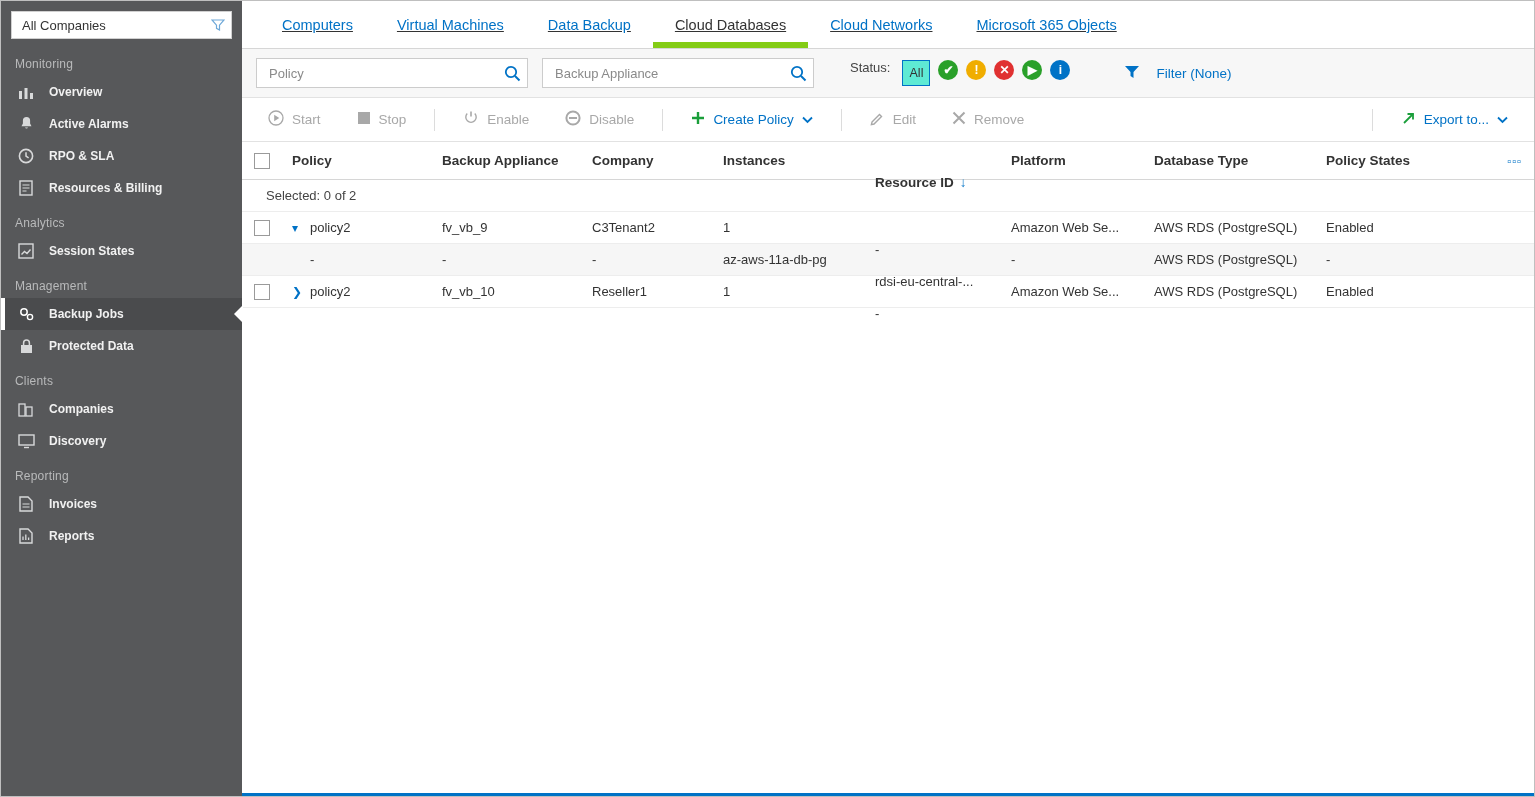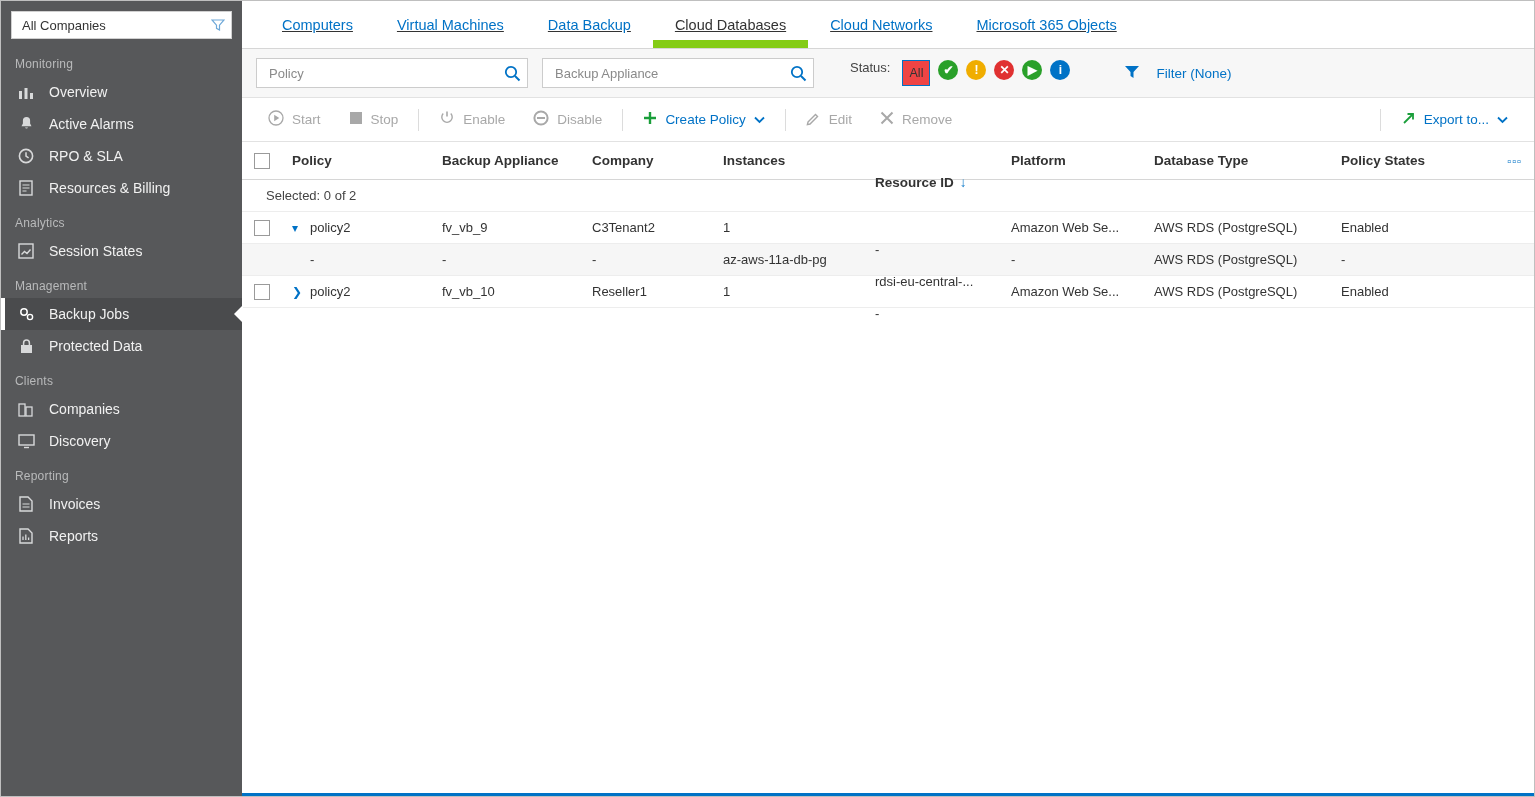--- a/index.html
+++ b/index.html
@@ -55,23 +55,24 @@
     font-size: 12px;
     padding: 12px 0 5px 14px;
     letter-spacing: 0.2px;
   }
   .nav-item {
     display: flex;
     align-items: center;
     height: 32px;
     padding-left: 14px;
     color: #f1f1f1;
-    font-size: 14px;
+    font-size: 12px;
     position: relative;
     cursor: pointer;
+    font-weight: bold;
   }
   .nav-item .ico {
     width: 22px; height: 20px;
     margin-right: 12px;
     display: flex; align-items: center; justify-content: center;
     color: #d8d9da;
   }
   .nav-item.active {
     background: #4a4b4d;
     border-left: 4px solid #ffffff;
@@ -108,21 +109,21 @@
     padding: 0 22px;
     height: 46px;
     line-height: 46px;
     color: #0072c6;
     font-size: 14.5px;
     cursor: pointer;
     white-space: nowrap;
   }
   .tab.active {
     color: #333;
-    border-bottom: 8px solid #84cc16;
+    border-bottom: 6px solid #84cc16;
     font-weight: 400;
   }
 
   .searchbar {
     height: 49px;
     display: flex;
     align-items: center;
     padding: 0 14px;
     background: #f7f7f7;
     border-bottom: 1px solid #e2e2e2;
@@ -155,21 +156,21 @@
   }
   .status-wrap {
     display: flex; align-items: flex-start;
     margin-left: 22px;
     gap: 8px;
   }
   .status-label { color: #444; font-size: 13px; margin-right: 4px;}
   .status-all {
     width: 28px; height: 26px;
     border: 1px solid #0072c6;
-    background: #ef4444;
+    background: #5eead4;
     color: #333;
     display: flex; align-items: center; justify-content: center;
     font-size: 12.5px;
     cursor: pointer;
   }
   .status-dot {
     width: 20px; height: 20px;
     border-radius: 50%;
     display: flex; align-items: center; justify-content: center;
     color: #fff;
@@ -193,21 +194,21 @@
     cursor: pointer;
   }
 
   .toolbar {
     height: 44px;
     display: flex;
     align-items: center;
     padding: 0 12px;
     border-bottom: 1px solid #e2e2e2;
     background: #fff;
-    gap: 0;
+    gap: 8px;
   }
   .tb-btn {
     display: flex;
     align-items: center;
     gap: 8px;
     padding: 0 14px;
     height: 30px;
     color: #a8a8a8;
     font-size: 13.5px;
     cursor: default;
@@ -250,21 +251,21 @@
     padding-left: 24px;
   }
   .cell { padding-right: 10px; overflow: hidden; white-space: nowrap; text-overflow: ellipsis; }
   .c-check { width: 50px; display: flex; align-items: center; justify-content: center; flex: none;}
   .c-policy { width: 150px; display:flex; align-items:center; gap:6px; flex: none;}
   .c-appl { width: 150px; flex: none;}
   .c-company { width: 131px; flex: none;}
   .c-inst { width: 152px; flex: none;}
   .c-res { width: 136px; flex: none; margin-top: 43px;}
   .c-plat { width: 143px; flex: none;}
-  .c-dbtype { width: 187px; flex: none;}
+  .c-dbtype { width: 172px; flex: none;}
   .c-state { flex: 1; min-width: 0;}
   .chk {
     width: 16px; height: 16px;
     border: 1px solid #9a9a9a;
     background: #fff;
     cursor: pointer;
   }
   .caret {
     color: #0072c6;
     font-size: 12px;

